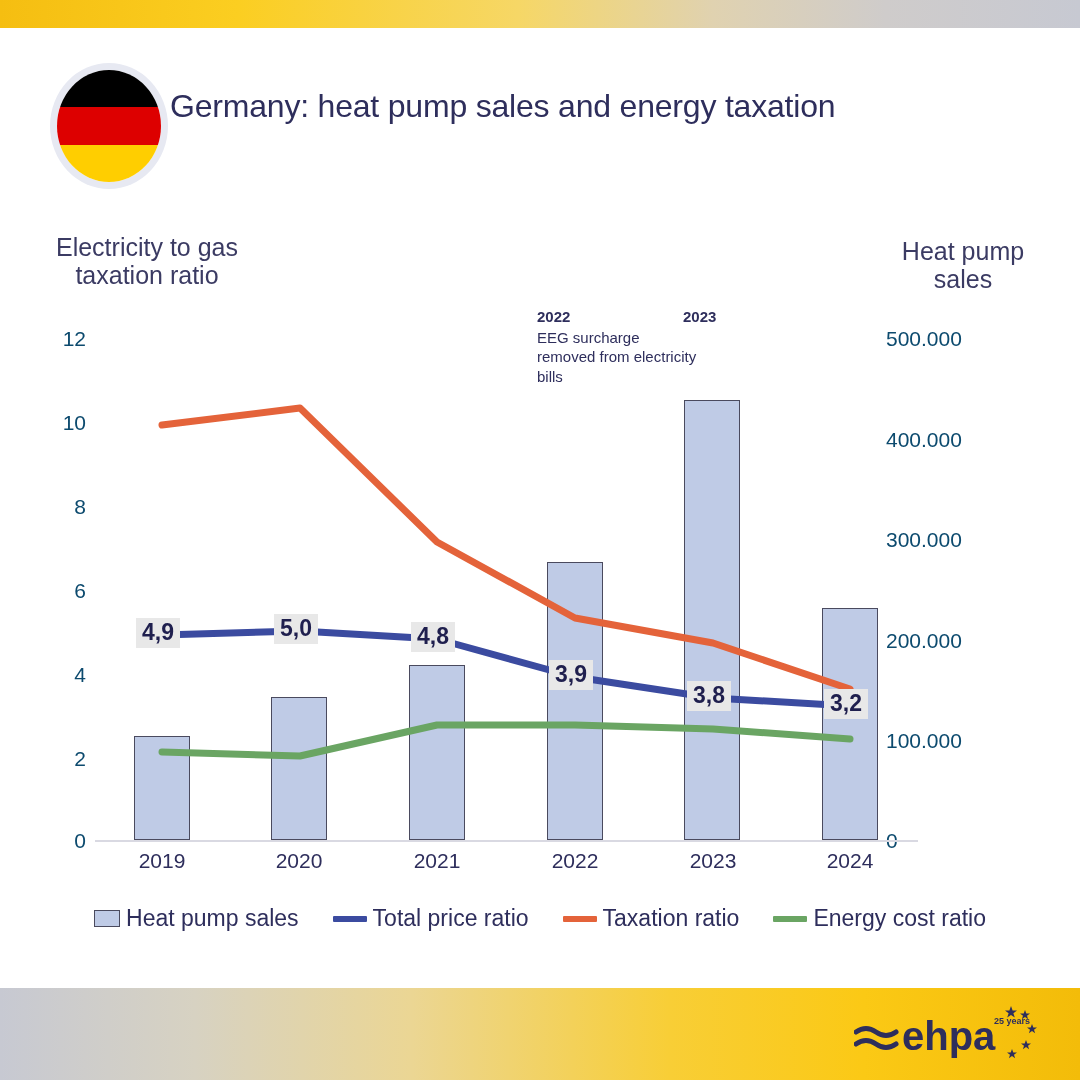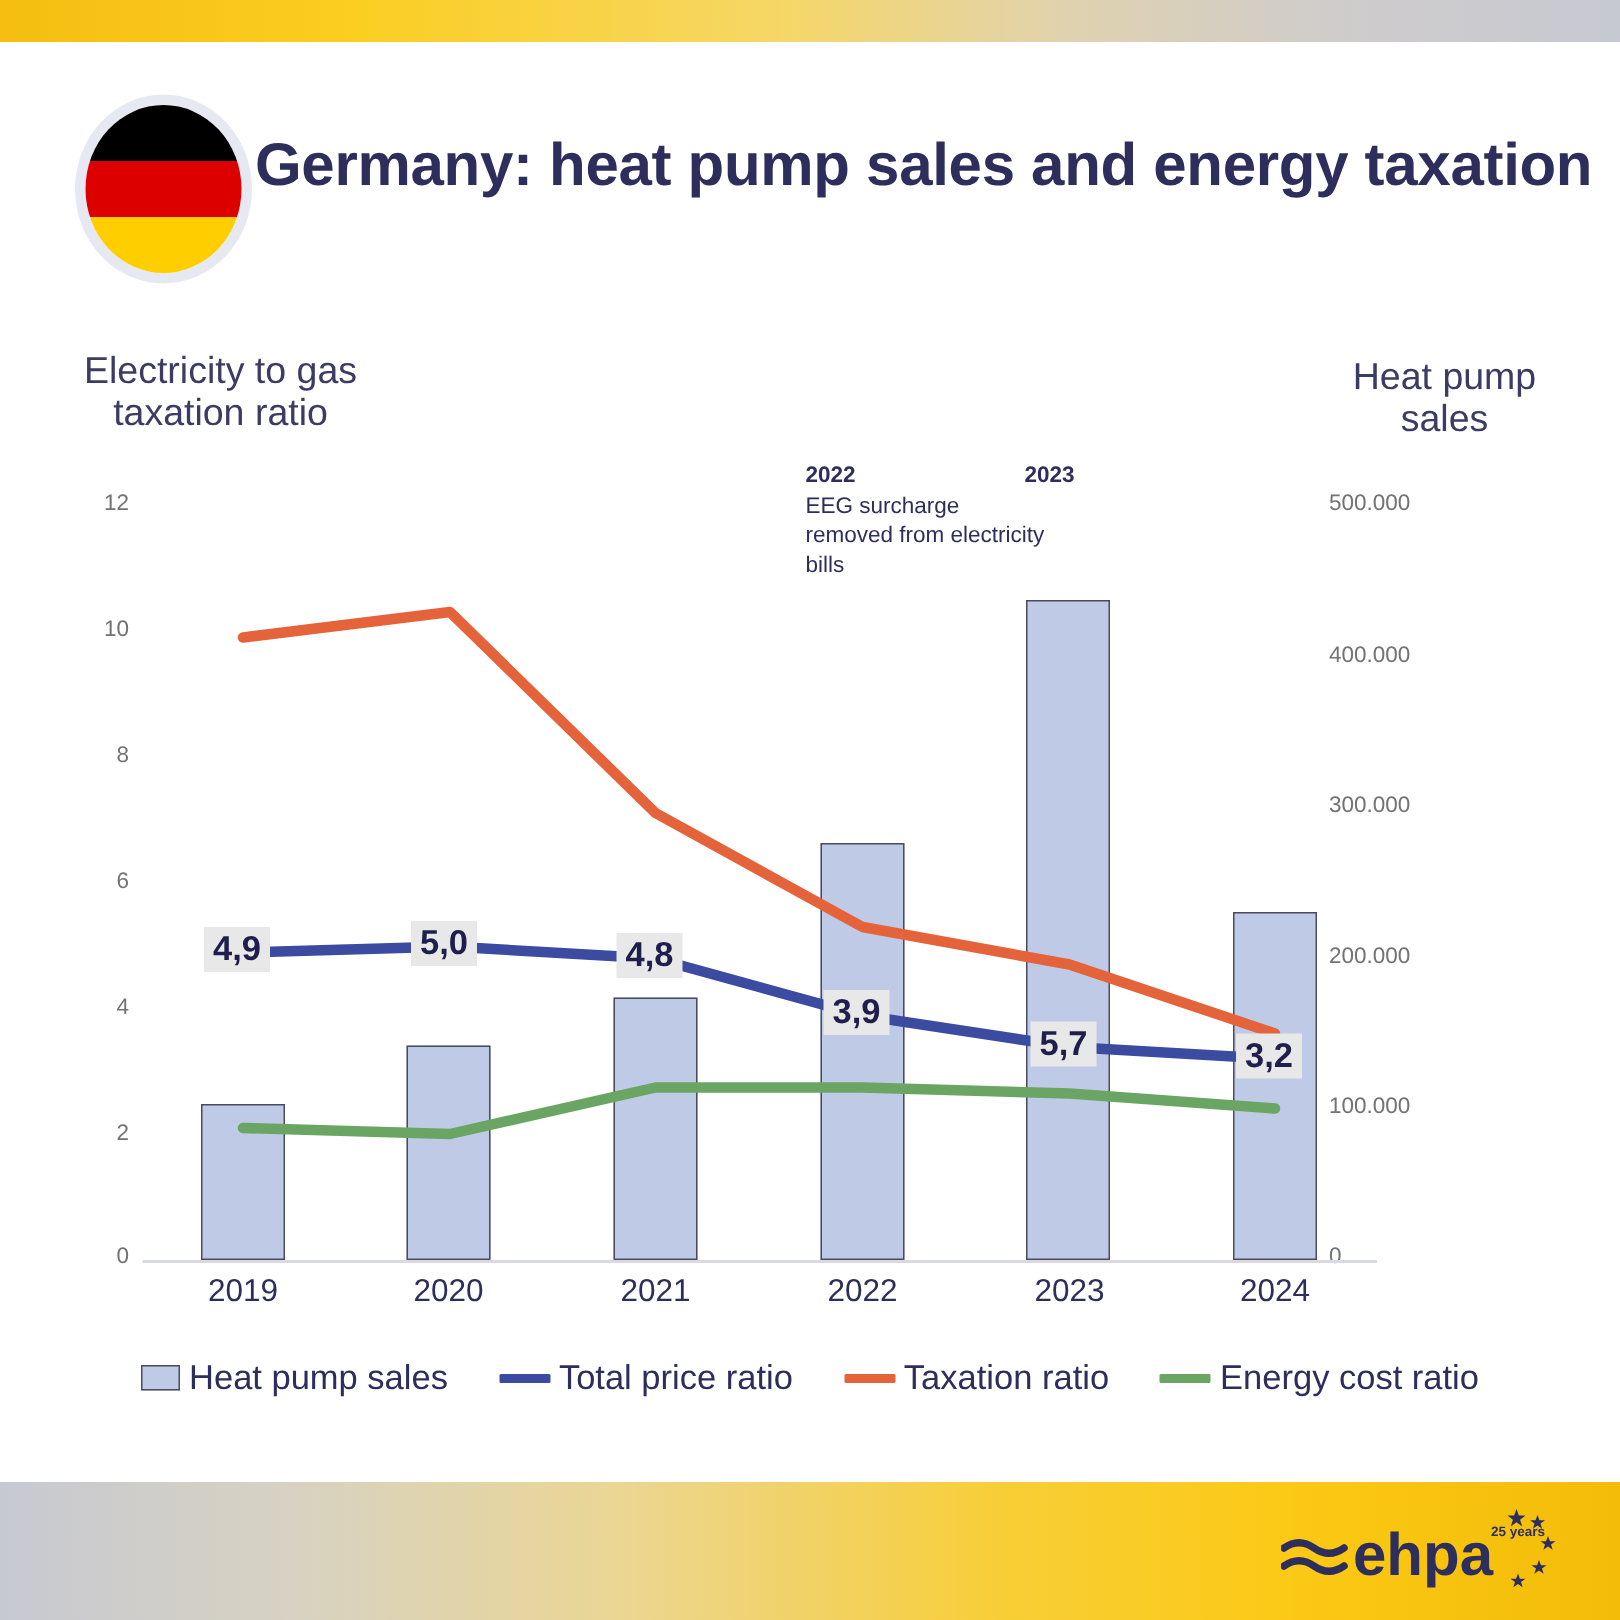--- a/index.html
+++ b/index.html
@@ -24,37 +24,37 @@
 
   
   .header{position:absolute;left:0;top:60px;width:1080px;height:130px;}
   .flag{
     position:absolute;left:57px;top:10px;width:104px;height:112px;border-radius:50%;
     background:linear-gradient(#000 0%,#000 33.3%,#DD0000 33.3%,#DD0000 66.6%,#FFCE00 66.6%,#FFCE00 100%);
     box-shadow:0 0 0 7px #e7e9f2;
   }
   .title{
     position:absolute;left:170px;top:28px;
-    font-size:40px;font-weight:bold;color:#2e2e5c;letter-spacing:-0.2px;
+    font-size:32px;font-weight:normal;color:#2e2e5c;letter-spacing:-0.2px;
     white-space:nowrap;
   }
 
   
   .chart{position:absolute;left:0;top:215px;width:1080px;height:760px;}
 
   .axis-title{
     position:absolute;font-size:25px;color:#3b3b63;line-height:1.12;text-align:center;
   }
   .axis-title.left{left:52px;top:18px;width:190px;}
   .axis-title.right{left:878px;top:22px;width:170px;}
 
   
   .plot{position:absolute;left:0;top:0;width:1080px;height:700px;}
 
-  .ytick{position:absolute;font-size:15px;color:#737373;}
+  .ytick{position:absolute;font-size:21px;color:#0c4a6e;}
   .ytick.l{width:46px;text-align:right;left:40px;}
   .ytick.r{width:120px;text-align:left;left:886px;}
 
   .baseline{position:absolute;left:95px;top:625px;width:823px;height:2px;background:#d9d9e2;}
 
   .bar{
     position:absolute;width:56px;background:#bfcbe6;border:1.6px solid #4a4a5e;
     box-sizing:border-box;
   }
   .xlabel{
@@ -130,21 +130,21 @@
       <svg class="lines" viewBox="0 0 1080 700">
         <polyline fill="none" stroke="#e4633a" stroke-width="7" stroke-linejoin="round" stroke-linecap="round" points="162,210 300,193 437,327 575,403 713,428 850,474"></polyline>
         <polyline fill="none" stroke="#3b4ba0" stroke-width="7" stroke-linejoin="round" stroke-linecap="round" points="162,420 300,416 437,424 575,462 713,483 850,491"></polyline>
         <polyline fill="none" stroke="#6aa563" stroke-width="7" stroke-linejoin="round" stroke-linecap="round" points="162,537 300,541 437,510 575,510 713,514 850,524"></polyline>
       </svg>
 
       <div class="dlabel" style="left:136px;top:403px">4,9</div>
       <div class="dlabel" style="left:274px;top:399px">5,0</div>
       <div class="dlabel" style="left:411px;top:407px">4,8</div>
       <div class="dlabel" style="left:549px;top:445px">3,9</div>
-      <div class="dlabel" style="left:687px;top:466px">5,7</div>
+      <div class="dlabel" style="left:687px;top:466px">3,8</div>
       <div class="dlabel" style="left:824px;top:474px">3,2</div>
 
       <div class="note" style="left:537px;top:92px">
         <b>2022</b>
         <span>EEG surcharge removed from electricity bills</span>
       </div>
       <div class="note" style="left:683px;top:92px">
         <b>2023</b>
       </div>
 

